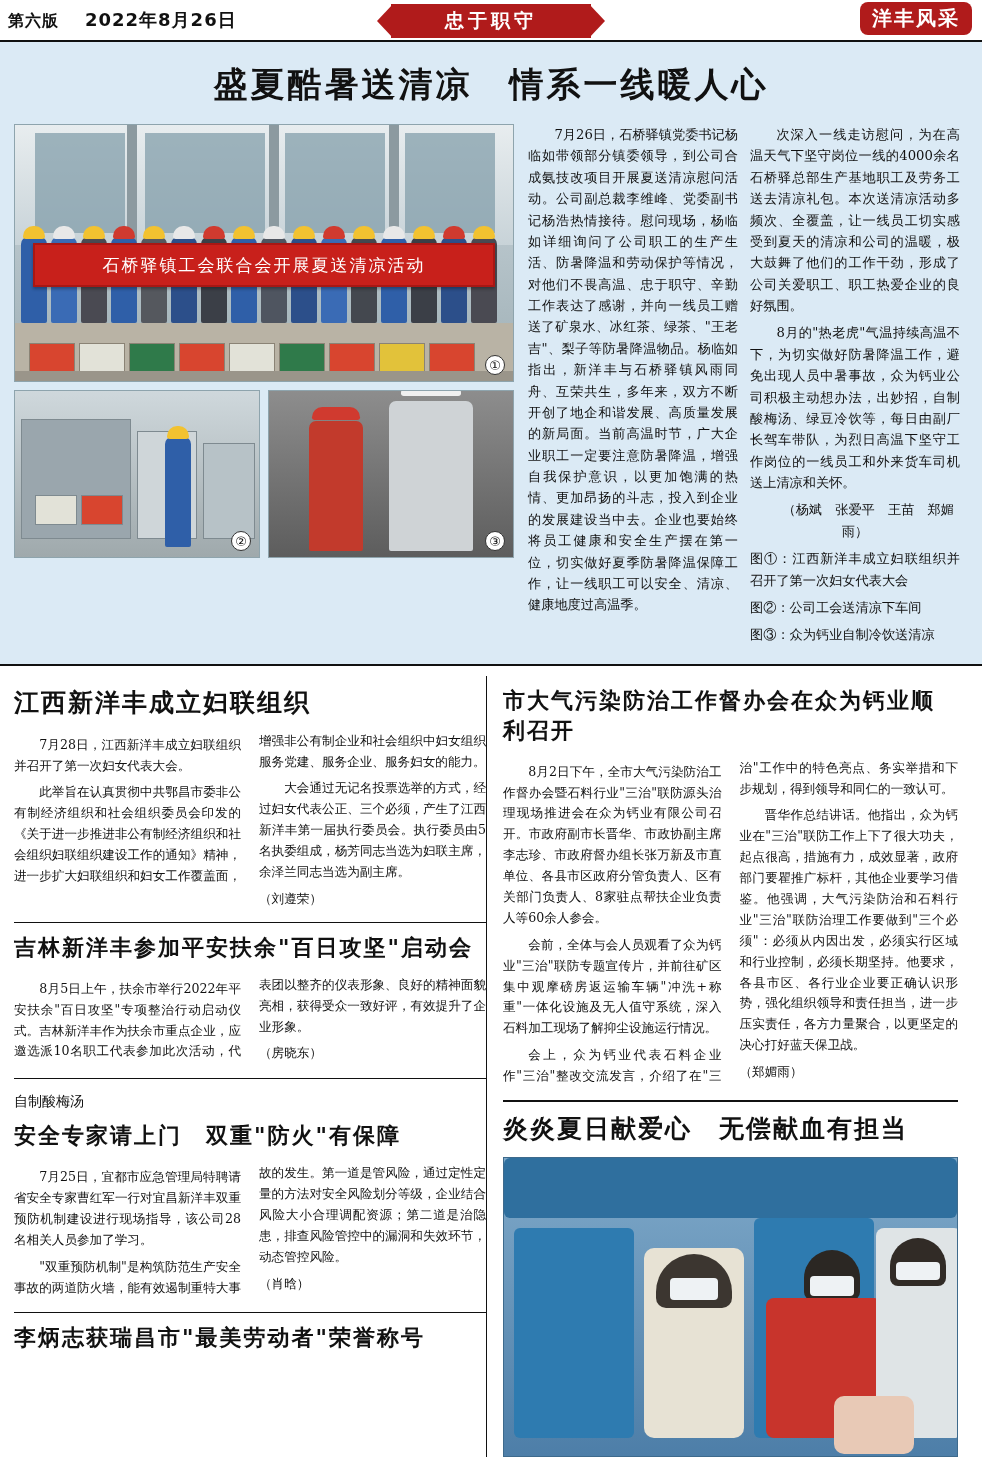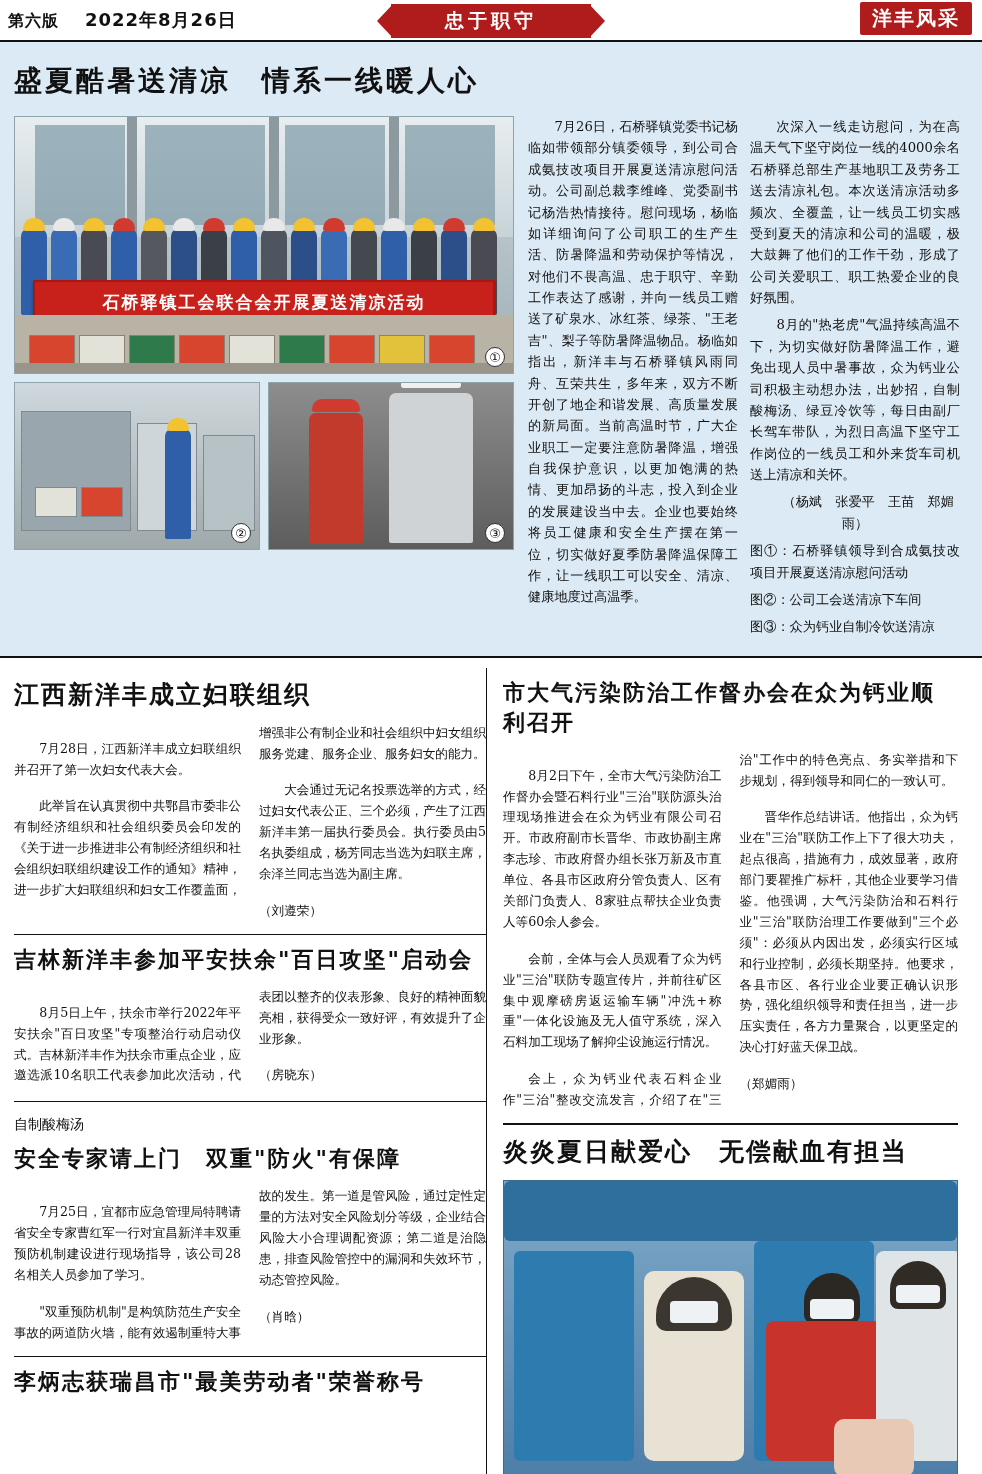--- a/index.html
+++ b/index.html
@@ -58,33 +58,33 @@
   .mh-right {
     position: absolute;
     right: 10px;
     top: 2px;
     background: #b01b1b;
     color: #fff;
     padding: 3px 12px;
     font-size: 20px;
     font-weight: bold;
     letter-spacing: 2px;
-    border-radius: 2px;
+    border-radius: 8px;
   }
   
   .feature {
     background: #dbeaf5;
     padding: 14px 14px 12px 14px;
     border-bottom: 2px solid #111;
   }
   .feature-title {
-    text-align: left;
+    text-align: center;
     font-family: Liberation Serif, serif;
     font-weight: bold;
-    font-size: 28px;
+    font-size: 34px;
     letter-spacing: 3px;
     margin: 6px 0 16px 0;
   }
   .feature-body { display: flex; gap: 14px; }
   .photo-col { width: 500px; }
   .photo-main {
     height: 258px;
     position: relative;
     background: linear-gradient(#cfd9de 0%, #b9c6cc 40%, #9fb0b6 100%);
     overflow: hidden;
@@ -106,24 +106,23 @@
   .person {
     position:absolute; bottom:0; width:26px; height:86px; border-radius:7px 7px 2px 2px;
   }
   .person .hat {
     position:absolute; top:-11px; left:2px; width:22px; height:13px; border-radius:11px 11px 3px 3px;
   }
   .banner-red {
     position:absolute; left:18px; right:18px; top:118px; height:44px;
     background:#c8201b; border:2px solid #a81714;
     display:flex; align-items:center; justify-content:center;
-    color:#fff; font-weight:bold; font-size:17px; letter-spacing:2px;
+    color:#fff; font-weight:normal; font-size:17px; letter-spacing:2px;
     font-family:"DejaVu Serif","Liberation Serif",serif;
     box-shadow:0 2px 3px rgba(0,0,0,.3);
-    margin-top:45px;
   }
   .boxes { position:absolute; left:0; right:0; bottom:0; height:58px; background:#b9b3a5; }
   .box { position:absolute; bottom:4px; width:46px; height:34px; border:1px solid #8a8375; }
   .ground { position:absolute; left:0; right:0; bottom:0; height:10px; background:#9a958a; }
   .pnum {
     position:absolute; right:8px; bottom:6px;
     width:20px; height:20px; border-radius:50%;
     background:#fff; color:#111; font-size:13px;
     display:flex; align-items:center; justify-content:center;
     border:1px solid #333;
@@ -167,21 +166,21 @@
     margin: 14px 0 2px 0;
   }
   .two-col {
     column-count: 2;
     column-gap: 18px;
     font-size: 12.6px;
     line-height: 1.66;
     text-align: justify;
     font-family:"DejaVu Serif","Liberation Serif",serif;
   }
-  .two-col p { margin:16px 0 6px 0; text-indent:2em; }
+  .two-col p { margin:4px 0 6px 0; text-indent:2em; }
   .rule { border-top: 1px solid #111; margin: 12px 0 0 0; }
   .rule-thick { border-top: 2px solid #111; margin: 12px 0 0 0; }
   .byl { text-indent:0 !important; }
   .photo-blood {
     height: 300px; position:relative; overflow:hidden;
     background: linear-gradient(#7fa9c9,#4d7ea8); border:1px solid #3e6a8c;
     margin-top: 6px;
   }
   .seat { position:absolute; border-radius:6px; }
 </style>
@@ -305,21 +304,21 @@
     </div>
 
     <div class="text-col">
       <div class="col" style="width:210px">
         <p>7月26日，石桥驿镇党委书记杨临如带领部分镇委领导，到公司合成氨技改项目开展夏送清凉慰问活动。公司副总裁李维峰、党委副书记杨浩热情接待。慰问现场，杨临如详细询问了公司职工的生产生活、防暑降温和劳动保护等情况，对他们不畏高温、忠于职守、辛勤工作表达了感谢，并向一线员工赠送了矿泉水、冰红茶、绿茶、"王老吉"、梨子等防暑降温物品。杨临如指出，新洋丰与石桥驿镇风雨同舟、互荣共生，多年来，双方不断开创了地企和谐发展、高质量发展的新局面。当前高温时节，广大企业职工一定要注意防暑降温，增强自我保护意识，以更加饱满的热情、更加昂扬的斗志，投入到企业的发展建设当中去。企业也要始终将员工健康和安全生产摆在第一位，切实做好夏季防暑降温保障工作，让一线职工可以安全、清凉、健康地度过高温季。</p>
       </div>
       <div class="col" style="width:210px">
         <p>次深入一线走访慰问，为在高温天气下坚守岗位一线的4000余名石桥驿总部生产基地职工及劳务工送去清凉礼包。本次送清凉活动多频次、全覆盖，让一线员工切实感受到夏天的清凉和公司的温暖，极大鼓舞了他们的工作干劲，形成了公司关爱职工、职工热爱企业的良好氛围。</p>
         <p>8月的"热老虎"气温持续高温不下，为切实做好防暑降温工作，避免出现人员中暑事故，众为钙业公司积极主动想办法，出妙招，自制酸梅汤、绿豆冷饮等，每日由副厂长驾车带队，为烈日高温下坚守工作岗位的一线员工和外来货车司机送上清凉和关怀。</p>
         <p class="byline">（杨斌　张爱平　王苗　郑媚雨）</p>
-        <p class="caption">图①：石桥驿镇领导到合成氨技改项目开展夏送清凉慰问活动</p>
+        <p class="caption">图①：江西新洋丰成立妇联组织并召开了第一次妇女代表大会</p>
         <p class="caption">图②：公司工会送清凉下车间</p>
         <p class="caption">图③：众为钙业自制冷饮送清凉</p>
       </div>
     </div>
   </div>
 </div>
 
 <div class="lower">
 
   <div class="lcol">

